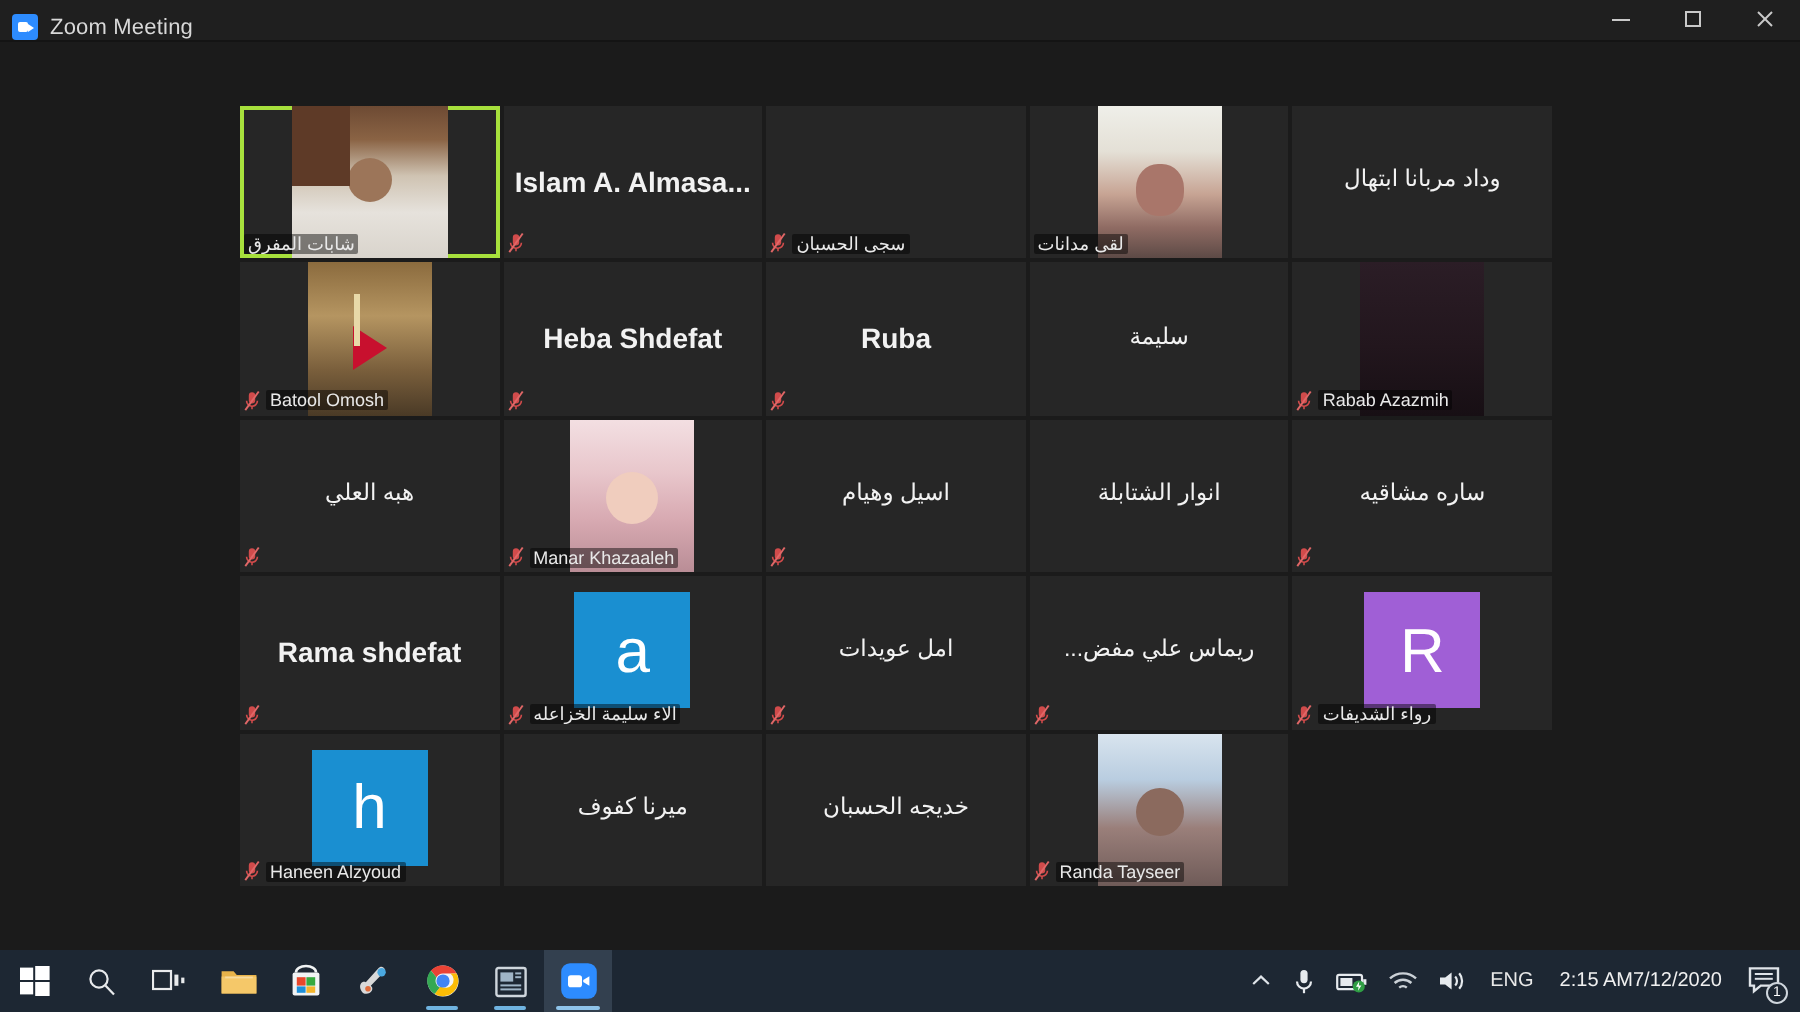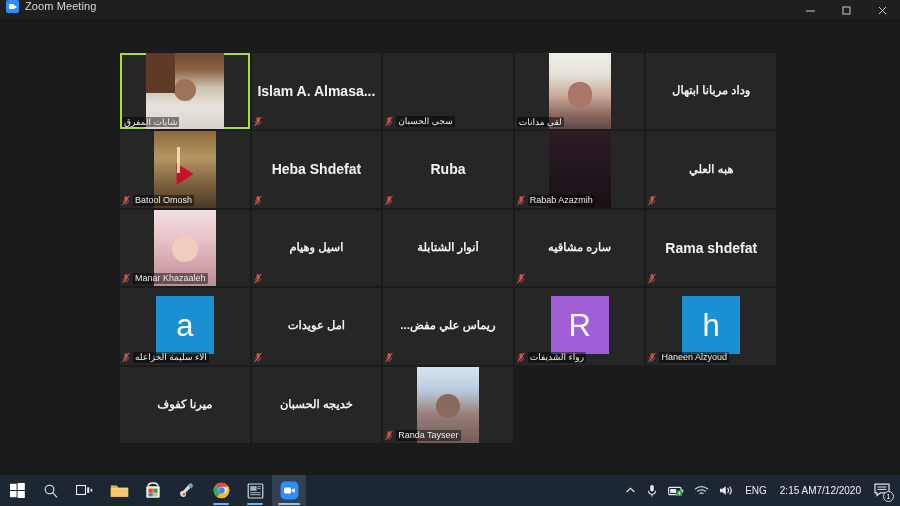--- a/index.html
+++ b/index.html
@@ -5,21 +5,21 @@
   * { margin:0; padding:0; box-sizing:border-box; }
   html,body {
     width:900px; height:506px; overflow:hidden;
     background:#1b1b1b;
     font-family:"Liberation Sans", sans-serif;
   }
 
   
   .titlebar{
     position:absolute; left:0; top:0; width:900px; height:21px;
-    background:#1f1f1f; display:flex; align-items:flex-start;
+    background:#1f1f1f; display:flex; align-items:flex-end;
     border-bottom:1px solid #141414;
   }
   .tb-icon{
     width:13px; height:13px; margin-left:6px; margin-right:6px;
     background:#2d8cff; border-radius:2px;
     position:relative; flex:none;
   }
   .tb-icon:before{
     content:""; position:absolute; left:2.5px; top:4px;
     width:5px; height:5px; background:#fff; border-radius:1px;
@@ -56,39 +56,39 @@
     position:relative; background:#262626; overflow:hidden;
     display:flex; align-items:center; justify-content:center;
   }
   .tile.active{ outline:2px solid #a7e03c; outline-offset:-2px; }
 
   .tile-name{
     color:#f2f2f2; font-size:14px; font-weight:bold;
     text-align:center; padding:0 4px; line-height:1.2;
     max-width:100%; overflow:hidden; white-space:nowrap;
   }
-  .tile-name.ar{ font-weight:bold; font-size:11.5px; direction:rtl; }
+  .tile-name.ar{ font-weight:normal; font-size:11.5px; direction:rtl; }
 
   
   .media{
     position:absolute; top:0; bottom:0; left:50%; transform:translateX(-50%);
     width:62px;
   }
   .media.wide{ width:78px; }
   .avatar-letter{
     position:absolute; top:8px; left:50%; transform:translateX(-50%);
     width:58px; height:58px;
     display:flex; align-items:center; justify-content:center;
     color:#fff; font-size:31px; font-weight:300; line-height:1;
   }
 
   
   .tile-foot{
     position:absolute; left:2px; bottom:2px; right:2px;
-    display:flex; gap:3px;
+    display:flex; align-items:center; gap:3px;
     pointer-events:none;
   }
   .tile-foot .fname{
     color:#e9e9e9; font-size:9px; white-space:nowrap;
     overflow:hidden; text-overflow:clip;
     background:rgba(0,0,0,.45); padding:0 2px; border-radius:1px;
   }
   .tile-foot .fname.ar{ direction:rtl; }
   .mic-muted{ flex:none; width:8px; height:11px; }
 
@@ -233,20 +233,23 @@
         <div class="tile-foot">
           <svg class="mic-muted" viewBox="0 0 10 13">
             <rect x="3" y="1" width="4" height="7" rx="2" fill="#d14b4b"></rect>
             <path d="M1.6 6.4a3.4 3.4 0 0 0 6.8 0" fill="none" stroke="#d14b4b" stroke-width="1"></path>
             <line x1="5" y1="9.6" x2="5" y2="11.6" stroke="#d14b4b" stroke-width="1"></line>
             <line x1="0.8" y1="12.2" x2="9.2" y2="0.6" stroke="#e06767" stroke-width="1.2"></line>
           </svg>
         </div>
       </div>
       <div class="tile">
+        <div class="tile-name ar">سليمة</div>
+      </div>
+      <div class="tile">
         <div class="media" style="background:linear-gradient(180deg,#2b1d26 0%,#22161d 55%,#170f14 100%);"></div>
         <div class="tile-foot">
           <svg class="mic-muted" viewBox="0 0 10 13">
             <rect x="3" y="1" width="4" height="7" rx="2" fill="#d14b4b"></rect>
             <path d="M1.6 6.4a3.4 3.4 0 0 0 6.8 0" fill="none" stroke="#d14b4b" stroke-width="1"></path>
             <line x1="5" y1="9.6" x2="5" y2="11.6" stroke="#d14b4b" stroke-width="1"></line>
             <line x1="0.8" y1="12.2" x2="9.2" y2="0.6" stroke="#e06767" stroke-width="1.2"></line>
           </svg>
           <span class="fname">Rabab Azazmih</span>
         </div>

